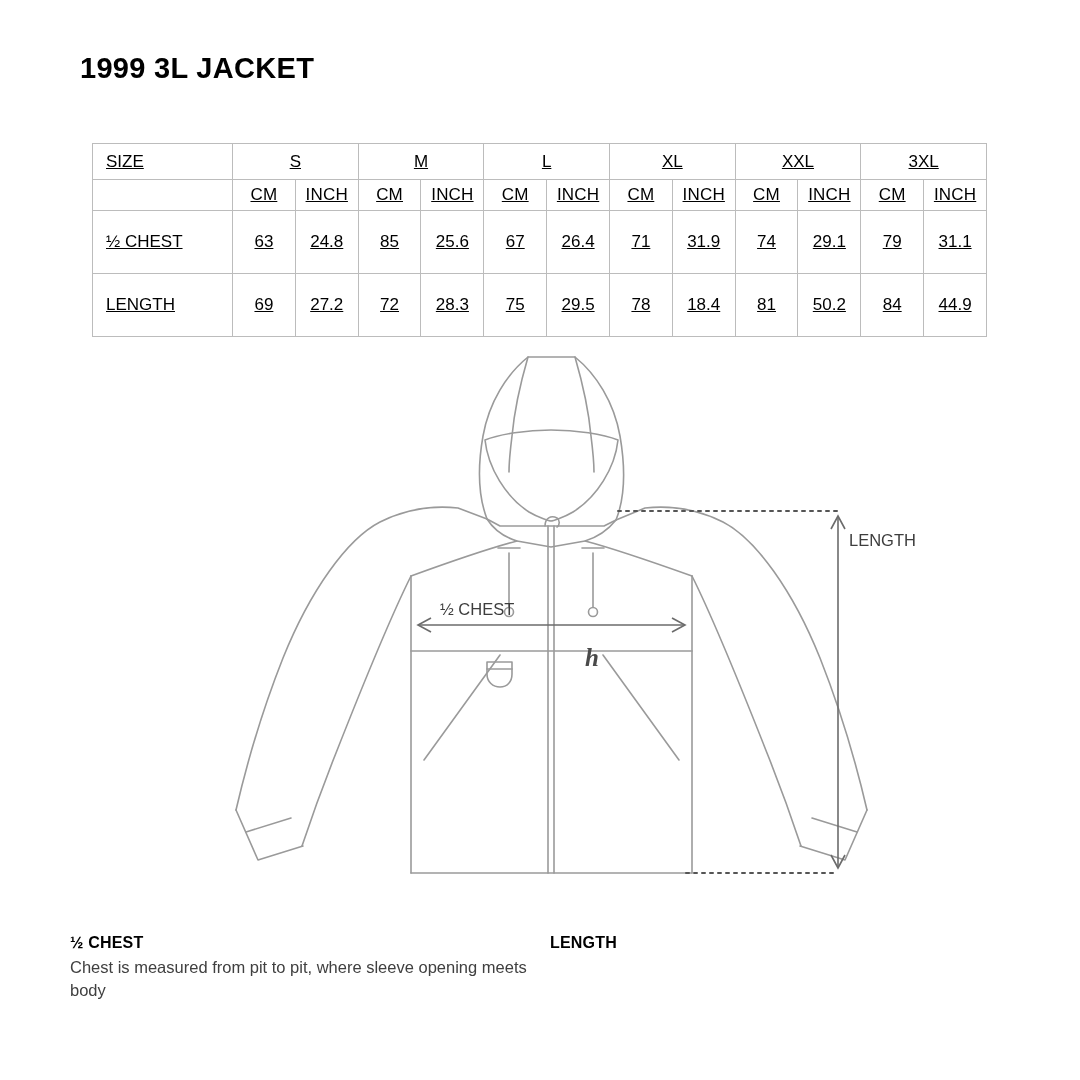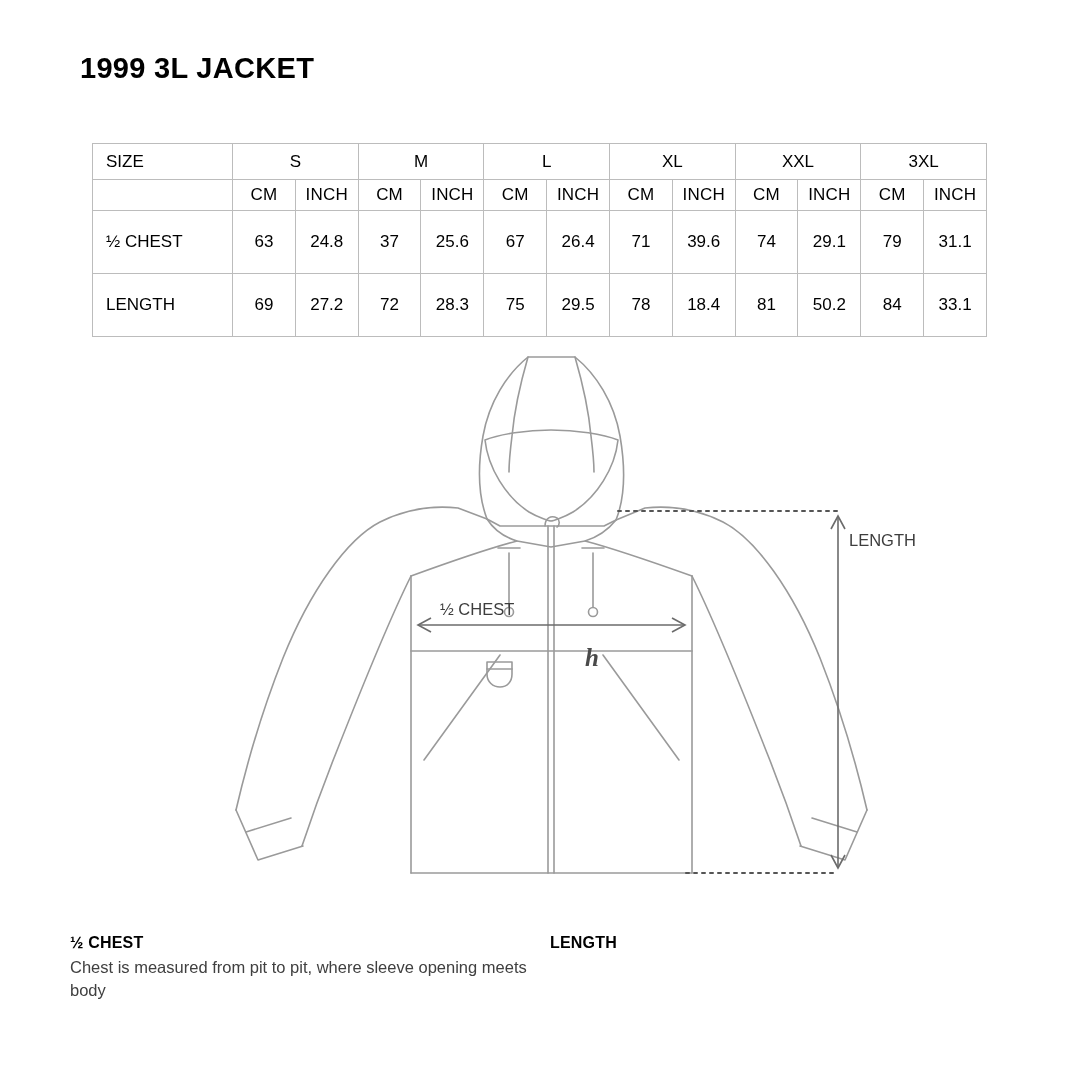--- a/index.html
+++ b/index.html
@@ -31,20 +31,21 @@
     letter-spacing: 0.3px;
     color: #000;
   }
 
   
   .size-table-wrap {
     position: absolute;
     left: 92px;
     top: 143px;
     width: 895px;
+    text-decoration: underline;
   }
   table.size-table {
     border-collapse: collapse;
     width: 895px;
     table-layout: fixed;
   }
   table.size-table td, table.size-table th {
     border: 1px solid #bcbcbc;
     text-align: center;
     font-size: 17px;
@@ -153,45 +154,45 @@
           <td class="col-unit">INCH</td>
           <td class="col-unit">CM</td>
           <td class="col-unit">INCH</td>
         </tr>
       </thead>
       <tbody>
         <tr class="row-data">
           <td class="cell-label">½ CHEST</td>
           <td>63</td>
           <td>24.8</td>
-          <td>37</td>
+          <td>85</td>
           <td>25.6</td>
           <td>67</td>
           <td>26.4</td>
           <td>71</td>
-          <td>39.6</td>
+          <td>31.9</td>
           <td>74</td>
           <td>29.1</td>
           <td>79</td>
           <td>31.1</td>
         </tr>
         <tr class="row-data">
           <td class="cell-label">LENGTH</td>
           <td>69</td>
           <td>27.2</td>
           <td>72</td>
           <td>28.3</td>
           <td>75</td>
           <td>29.5</td>
           <td>78</td>
           <td>18.4</td>
           <td>81</td>
           <td>50.2</td>
           <td>84</td>
-          <td>33.1</td>
+          <td>44.9</td>
         </tr>
       </tbody>
     </table>
   </div>
 
   <div class="illustration">
     <svg width="1080" height="570" viewBox="0 0 1080 570" xmlns="http://www.w3.org/2000/svg">
       <g fill="none" stroke="#9a9a9a" stroke-width="1.6" stroke-linejoin="round" stroke-linecap="round">
 
         <path d="M551,17 L575,17 C596,34 614,62 620,96 C626,131 624,160 616,180

